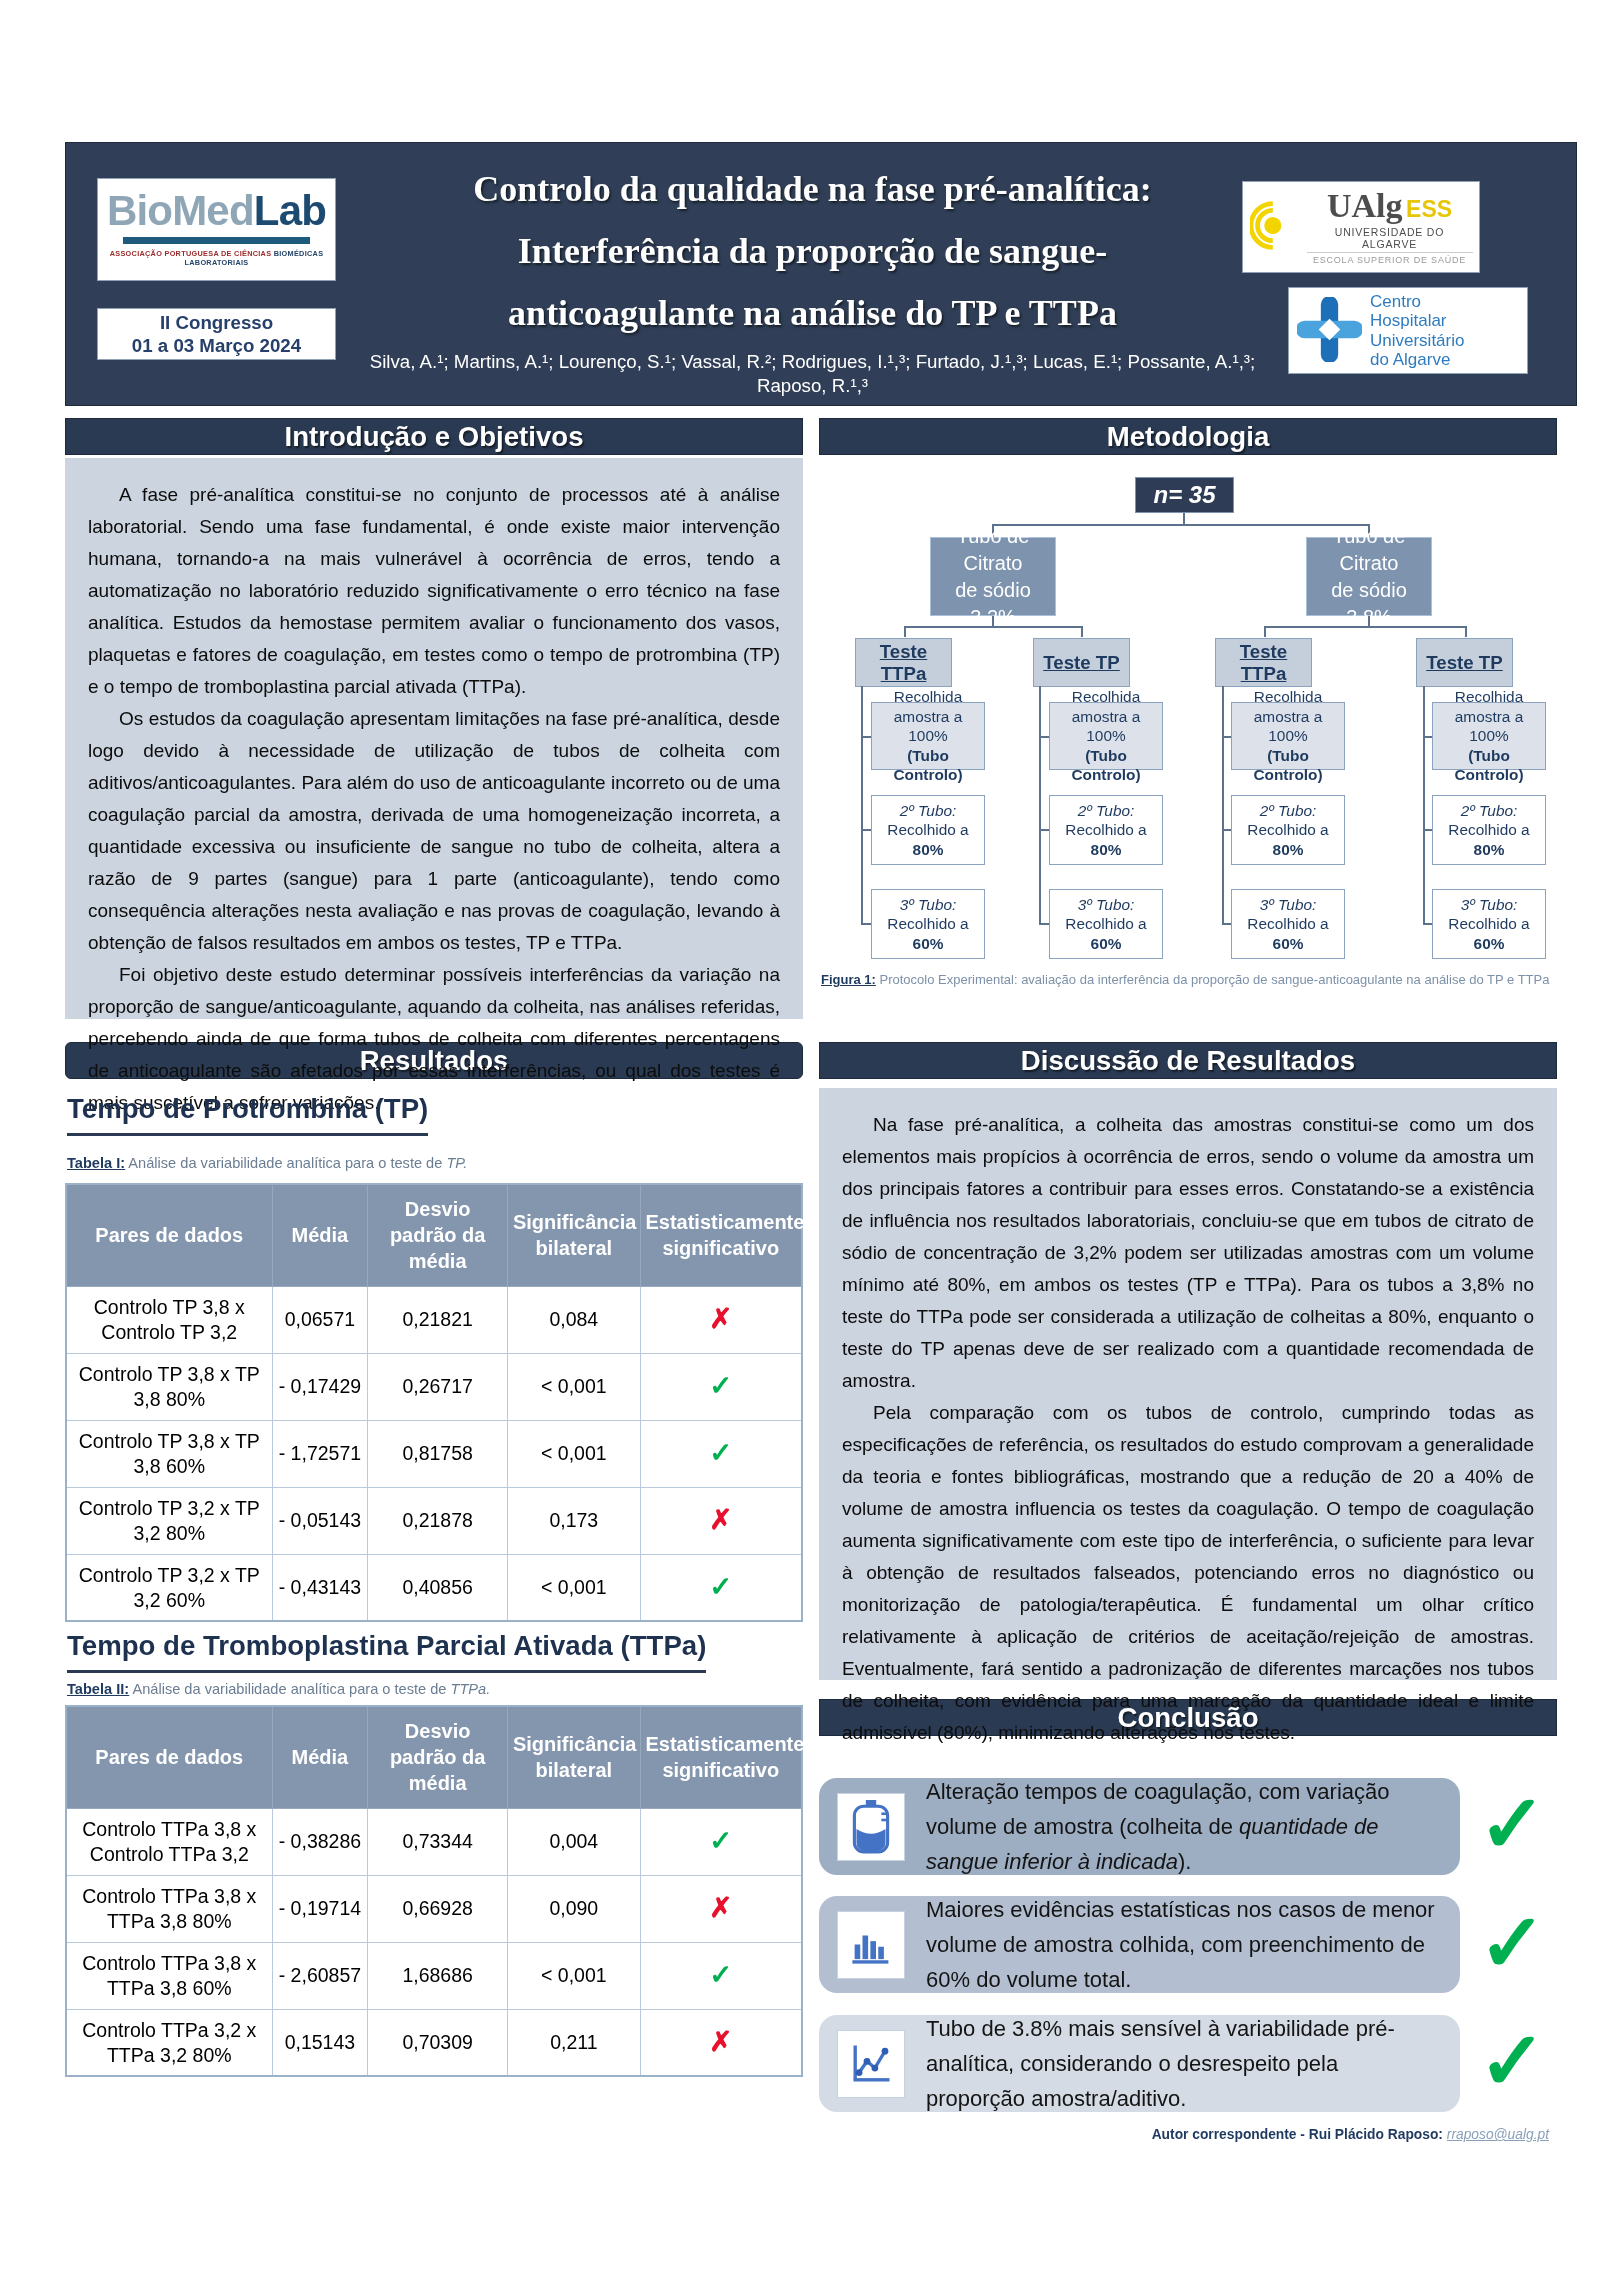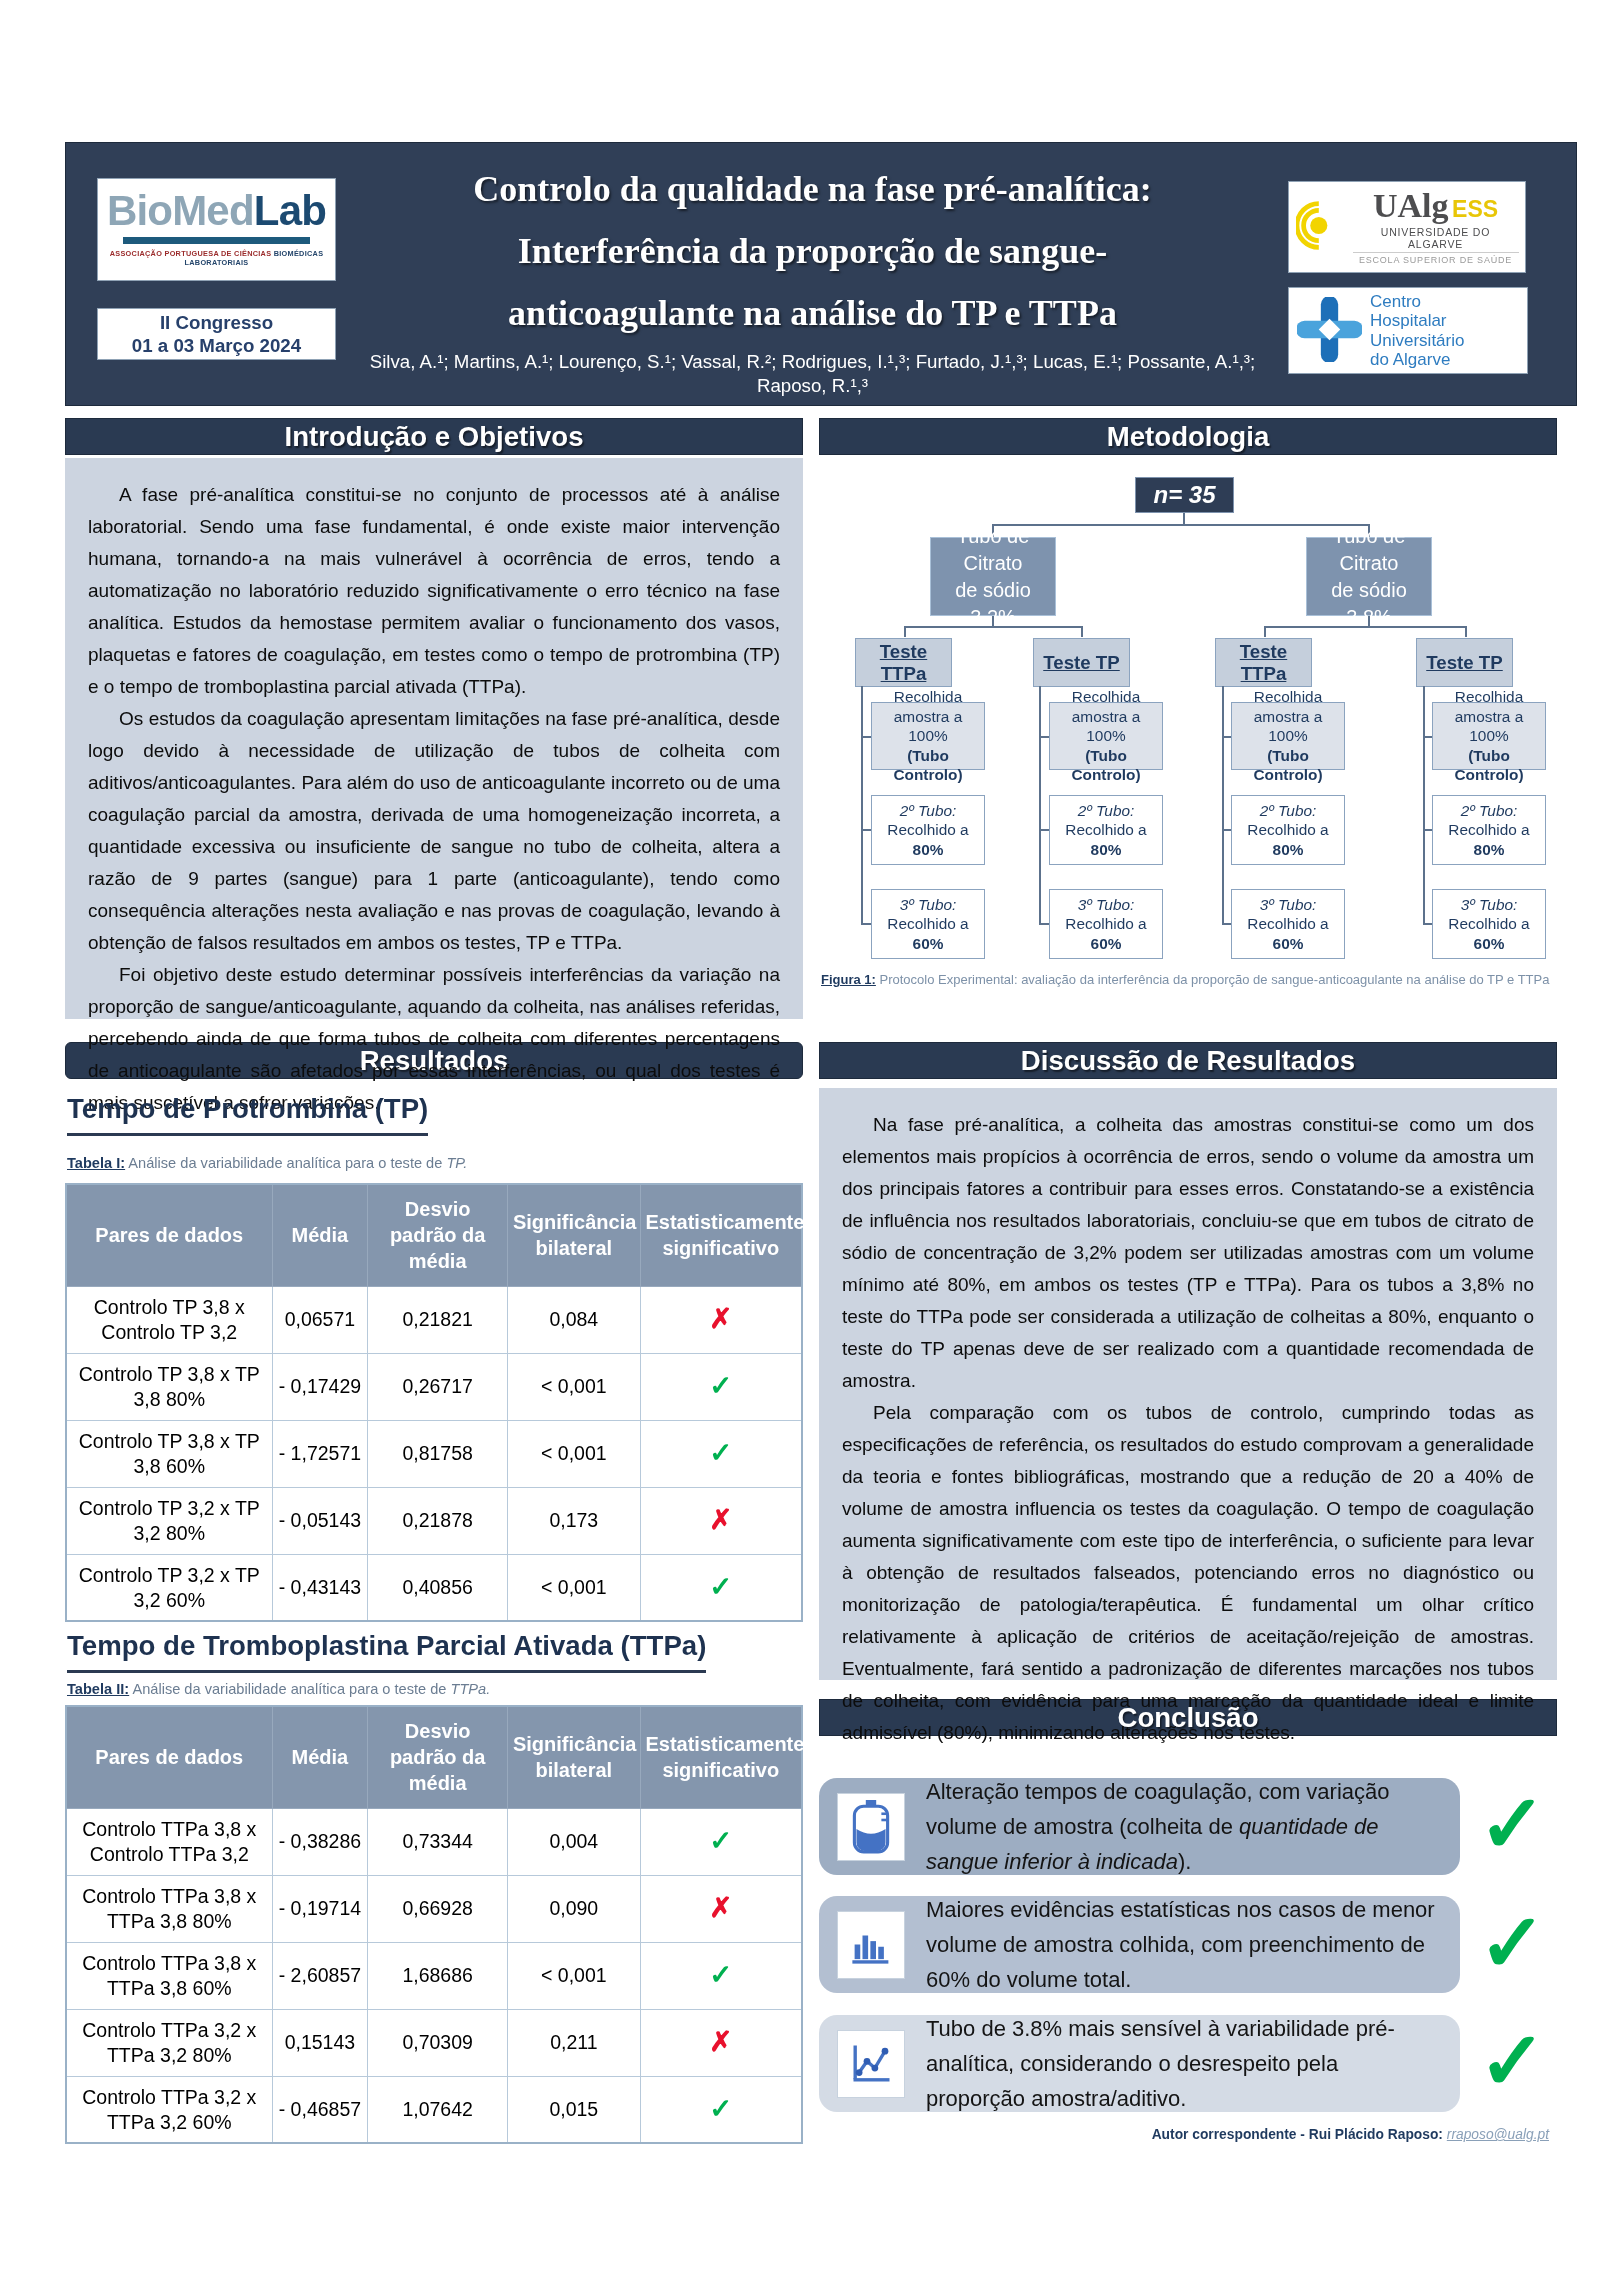--- a/index.html
+++ b/index.html
@@ -22,21 +22,21 @@
   .congress-box { left:31px; top:165px; width:239px; height:52px; text-align:center;
                   display:flex; flex-direction:column; justify-content:center; }
   .congress-box div { color:#27406b; font-weight:bold; font-size:18.7px; line-height:23.5px; }
 
   .title-block { position:absolute; left:284px; top:14.6px; width:925px; text-align:center; }
   .poster-title { color:#ffffff; font-family:"Liberation Serif", serif; font-weight:bold;
                   font-size:36px; line-height:62px; text-shadow:1.6px 1.6px 2.4px rgba(0,0,0,.55); }
   .authors { color:#ffffff; font-size:18.7px; line-height:24px; margin-top:6.5px; }
   .affil { color:#ffffff; font-size:11.4px; margin-top:6.5px; }
 
-  .ualg-box { left:1222px; top:38px; width:238px; height:92px; display:flex; align-items:center; padding:4.9px 6.5px; }
+  .ualg-box { left:1176px; top:38px; width:238px; height:92px; display:flex; align-items:center; padding:4.9px 6.5px; }
   .ualg-mark { flex:0 0 57px; }
   .ualg-texts { flex:1; text-align:center; }
   .ualg-word { font-family:"Liberation Serif", serif; font-weight:bold; font-size:34px; color:#4d4d4f; line-height:1; }
   .ualg-ess { color:#e8c607; font-family:"Liberation Sans", sans-serif; font-size:23px; font-weight:bold; }
   .ualg-l1 { font-size:10.5px; color:#4d4d4f; letter-spacing:0.8px; margin-top:3.2px; }
   .ualg-l2 { font-size:9px; color:#9a9a9a; letter-spacing:0.8px; border-top:0.8px solid #cccccc; margin-top:2.4px; padding-top:1.6px; }
 
   .chua-box { left:1222px; top:144px; width:240px; height:87px; display:flex; align-items:center; padding:3.2px 8px; }
   .chua-text { color:#2e7cc0; font-size:17px; line-height:19.5px; margin-left:8px; }
 
@@ -415,27 +415,20 @@
           <td>&lt; 0,001</td>
           <td><span class="mark ok">✓</span></td>
       </tr>
       <tr>
         <td>Controlo TTPa 3,2 x TTPa 3,2 80%</td>
           <td>0,15143</td>
           <td>0,70309</td>
           <td>0,211</td>
           <td><span class="mark no">✗</span></td>
       </tr>
-      <tr>
-        <td>Controlo TTPa 3,2 x TTPa 3,2 60%</td>
-          <td>- 0,46857</td>
-          <td>1,07642</td>
-          <td>0,015</td>
-          <td><span class="mark ok">✓</span></td>
-      </tr>
     </tbody>
   </table>
 
   <div class="text-panel panel-disc">
     <p>Na fase pré-analítica, a colheita das amostras constitui-se como um dos elementos mais propícios à ocorrência de erros, sendo o volume da amostra um dos principais fatores a contribuir para esses erros. Constatando-se a existência de influência nos resultados laboratoriais, concluiu-se que em tubos de citrato de sódio de concentração de 3,2% podem ser utilizadas amostras com um volume mínimo até 80%, em ambos os testes (TP e TTPa). Para os tubos a 3,8% no teste do TTPa pode ser considerada a utilização de colheitas a 80%, enquanto o teste do TP apenas deve de ser realizado com a quantidade recomendada de amostra.</p>
     <p>Pela comparação com os tubos de controlo, cumprindo todas as especificações de referência, os resultados do estudo comprovam a generalidade da teoria e fontes bibliográficas, mostrando que a redução de 20 a 40% de volume de amostra influencia os testes da coagulação. O tempo de coagulação aumenta significativamente com este tipo de interferência, o suficiente para levar à obtenção de resultados falseados, potenciando erros no diagnóstico ou monitorização de patologia/terapêutica. É fundamental um olhar crítico relativamente à aplicação de critérios de aceitação/rejeição de amostras. Eventualmente, fará sentido a padronização de diferentes marcações nos tubos de colheita, com evidência para uma marcação da quantidade ideal e limite admissível (80%), minimizando alterações nos testes.</p>
   </div>
 
   <div class="concl-box concl-1">
     <span class="concl-icon">

